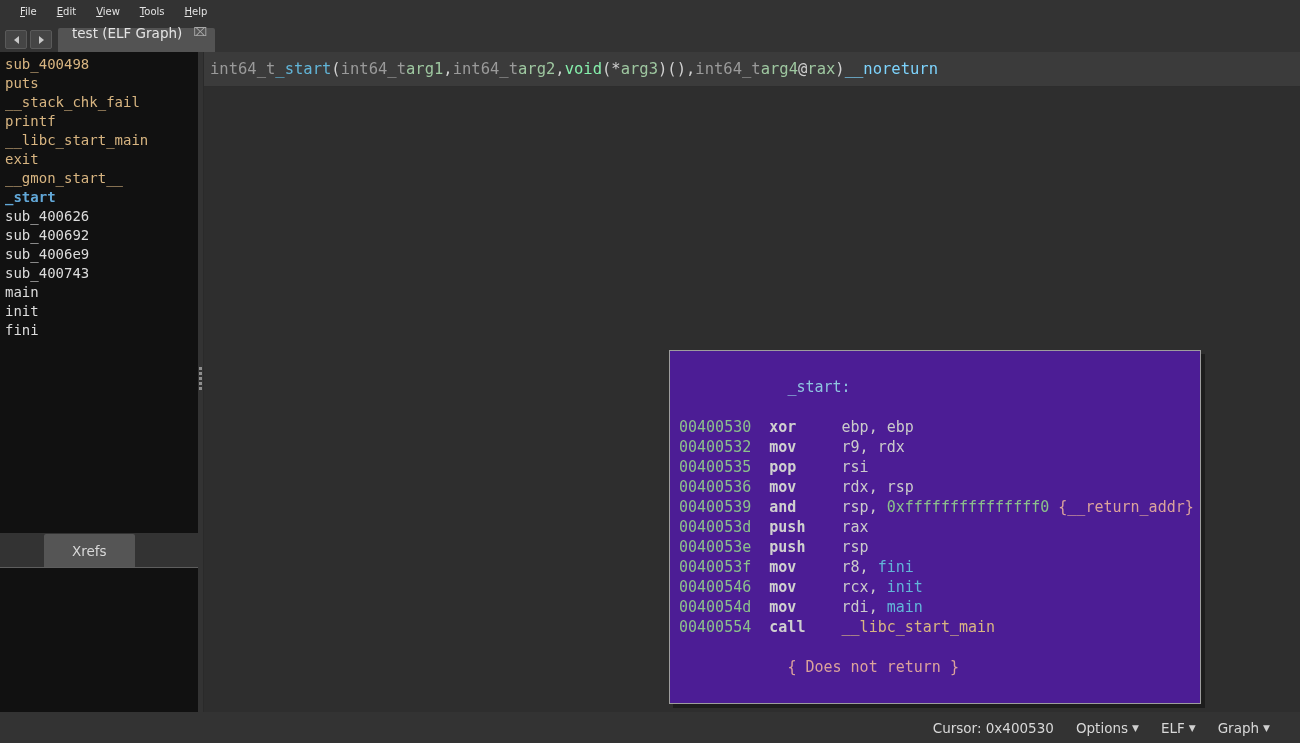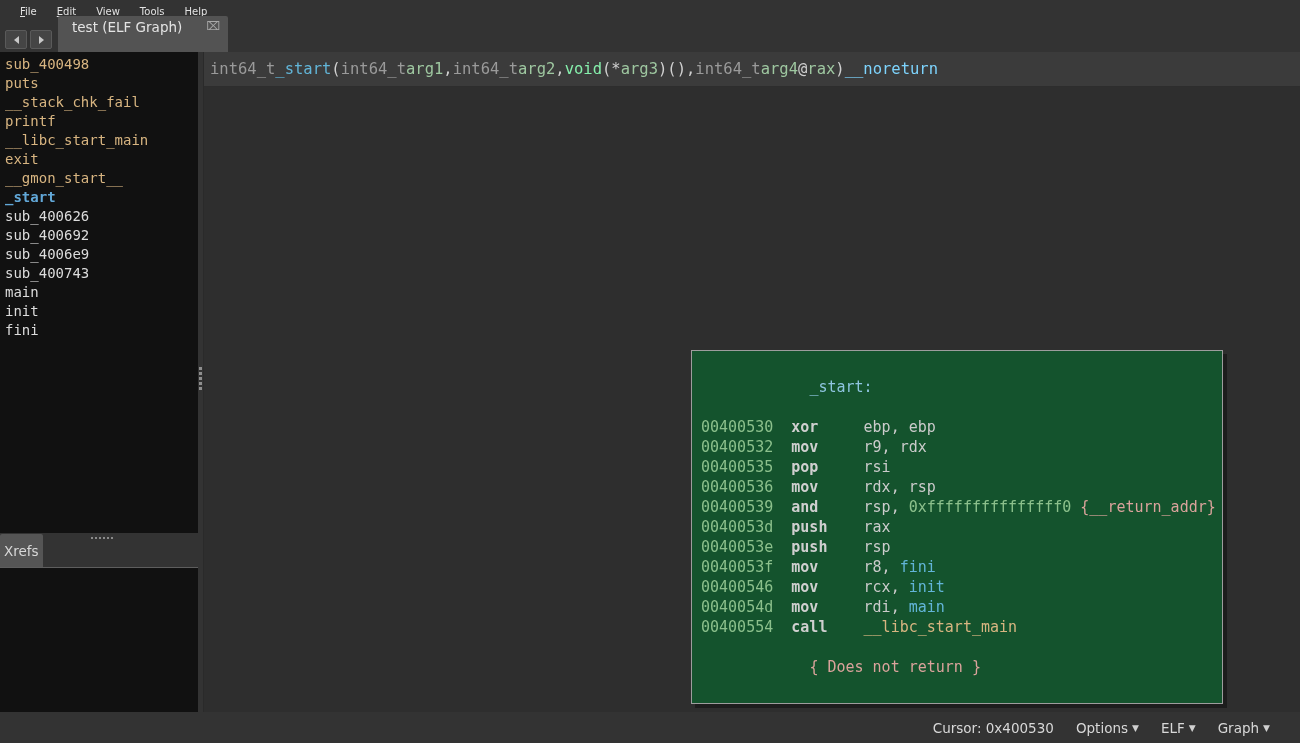--- a/index.html
+++ b/index.html
@@ -69,26 +69,26 @@
     background: #454545;
     border: 1px solid #5a5a5a;
     border-radius: 2px;
     display: flex;
     align-items: center;
     justify-content: center;
     box-sizing: border-box;
   }
   .navbtn svg { display: block; }
   .tab {
-    height: 36px;
+    height: 24px;
     background: #535353;
     display: flex;
     align-items: center;
     padding: 0 8px 15px 14px;
-    gap: 24px;
+    gap: 11px;
     font-size: 13.5px;
     color: #e4e4e4;
     border-top-left-radius: 2px;
     border-top-right-radius: 2px;
     box-sizing: border-box;
   }
   .tab-close {
     font-size: 12px;
     color: #a9a9a9;
     line-height: 1;
@@ -165,24 +165,25 @@
     border-bottom: 1px solid #5e5e5e;
     margin-right: 5px;
   }
   .xrefs-tab {
     height: 33px;
     background: #555555;
     color: #d8d8d8;
     font-size: 13.5px;
     display: flex;
     align-items: center;
-    padding: 0 4px;
+    padding: 0 28px;
     border-top-left-radius: 2px;
     border-top-right-radius: 2px;
     box-sizing: border-box;
+    margin-left: 44px;
   }
   .xrefs-body {
     flex: 1 1 auto;
     background: #111111;
     margin-right: 5px;
     min-height: 0;
   }
 
   
   .vsplitter {
@@ -238,24 +239,24 @@
   .t-type   { color: #9a9a9a; }
   .t-func   { color: #62b5d8; }
   .t-punct  { color: #d0d0d0; }
   .t-arg    { color: #9ec7a0; }
   .t-kw     { color: #86efac; }
   .t-annot  { color: #7dd3fc; }
 
   
   .block {
     position: absolute;
-    left: 487px;
+    left: 465px;
     top: 263px;
     width: 532px;
-    background: #14532d;
+    background: #4c1d95;
     border: 1px solid #9d9d9d;
     box-sizing: border-box;
     box-shadow: 4px 4px 0 0 #1d1d1d;
     padding: 6px 0 6px 0;
   }
   .code-line {
     font-family: "DejaVu Sans Mono", monospace;
     font-size: 15px;
     line-height: 20px;
     white-space: pre;

